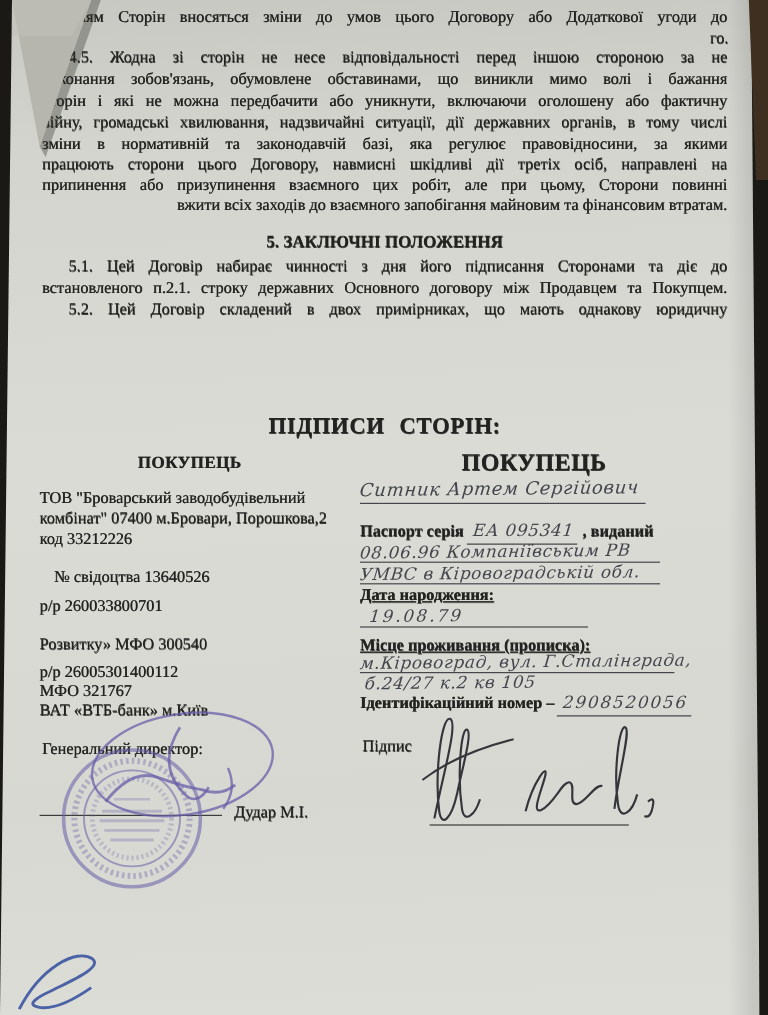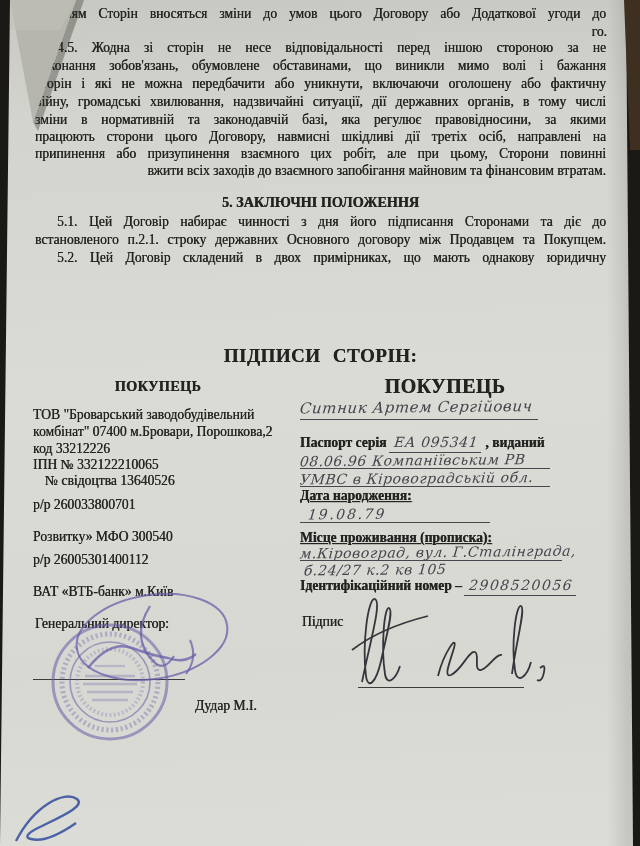--- a/index.html
+++ b/index.html
@@ -49,25 +49,25 @@
     <div class="txt jline" style="top:249px;padding-left:22px;width:549px;">5.2. Цей Договір складений в двох примірниках, що мають однакову юридичну</div>
 
     <div class="txt center" style="top:347px;font-size:19px;word-spacing:7px;letter-spacing:0.5px;">ПІДПИСИ  СТОРІН:</div>
 
     <div class="txt bold" style="left:30px;width:256px;top:378px;text-align:center;font-size:14.2px;letter-spacing:0.4px;">ПОКУПЕЦЬ</div>
     <div class="txt bold" style="left:310px;width:270px;top:378px;text-align:center;font-size:20px;letter-spacing:0.4px;">ПОКУПЕЦЬ</div>
 
     <div class="txt colL" style="top:406px;">ТОВ "Броварський заводобудівельний</div>
     <div class="txt colL" style="top:423px;">комбінат" 07400 м.Бровари, Порошкова,2</div>
     <div class="txt colL" style="top:440px;">код 33212226</div>
-    <div class="txt colL" style="top:456px;">ІПН № 332122210065</div>
     <div class="txt colL" style="top:472px;margin-left:12px;">№ свідоцтва 13640526</div>
     <div class="txt colL" style="top:496px;">р/р 260033800701</div>
     <div class="txt colL" style="top:528px;">Розвитку» МФО 300540</div>
     <div class="txt colL" style="top:551px;">р/р 26005301400112</div>
+    <div class="txt colL" style="top:567px;">МФО 321767</div>
     <div class="txt colL" style="top:583px;">ВАТ «ВТБ-банк» м.Київ</div>
 
     <div class="txt colR hand" style="top:399px;font-size:15px;">Ситник Артем Сергійович</div>
     <div class="hline" style="left:300px;top:419px;width:238px;"></div>
 
     <div class="txt colR" style="top:434px;">
       <span class="bold">Паспорт серія</span>
       <span class="hand pl-underline" style="display:inline-block;transform:skewX(-6deg);">ЕА 095341</span>
       <span class="bold">, виданий</span>
     </div>
@@ -87,21 +87,21 @@
 
     <div class="txt colR" style="top:577px;">
       <span class="bold">Ідентифікаційний номер –</span>
       <span class="hand pl-underline" style="display:inline-block;transform:skewX(-6deg);letter-spacing:1.5px;">2908520056</span>
     </div>
 
     <div class="txt" style="left:35px;top:615px;">Генеральний директор:</div>
     <div class="txt" style="left:302px;top:613px;">Підпис</div>
 
     <div class="hline" style="left:33px;top:679px;width:152px;border-color:#3c3c3c;"></div>
-    <div class="txt" style="left:195px;top:668px;margin-top:29px;">Дудар М.І.</div>
+    <div class="txt" style="left:195px;top:668px;">Дудар М.І.</div>
 
     <div class="hline" style="left:358px;top:687px;width:166px;border-color:#3c3c3c;"></div>
 
     <div class="edge-shade"></div>
   </div>
 
   <svg class="gfx" width="640" height="846" viewBox="0 0 640 846">
 
     <polygon points="624,0 640,0 640,150 630,150" fill="#3f2f20"></polygon>
 

